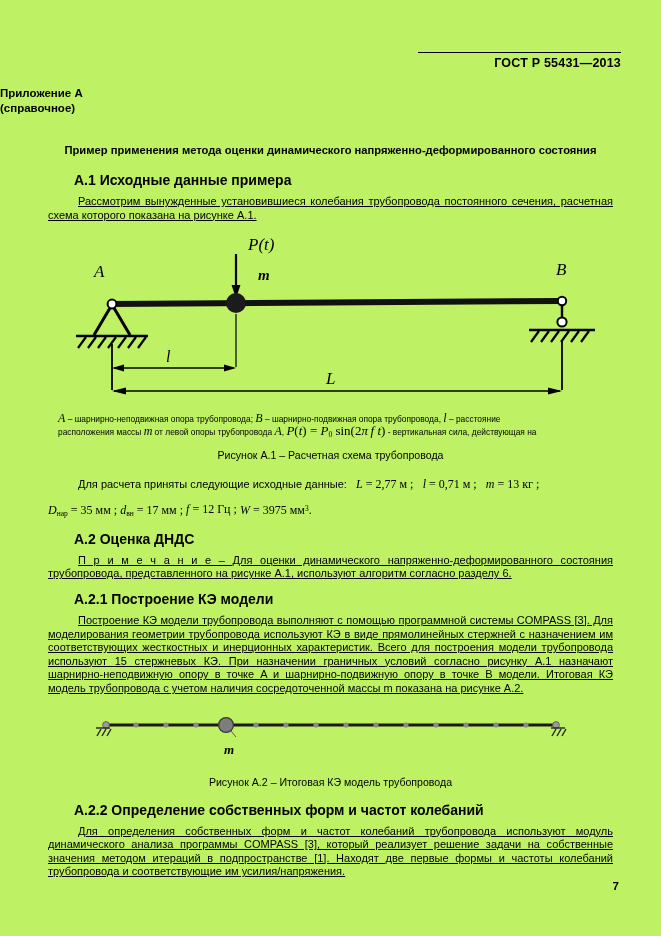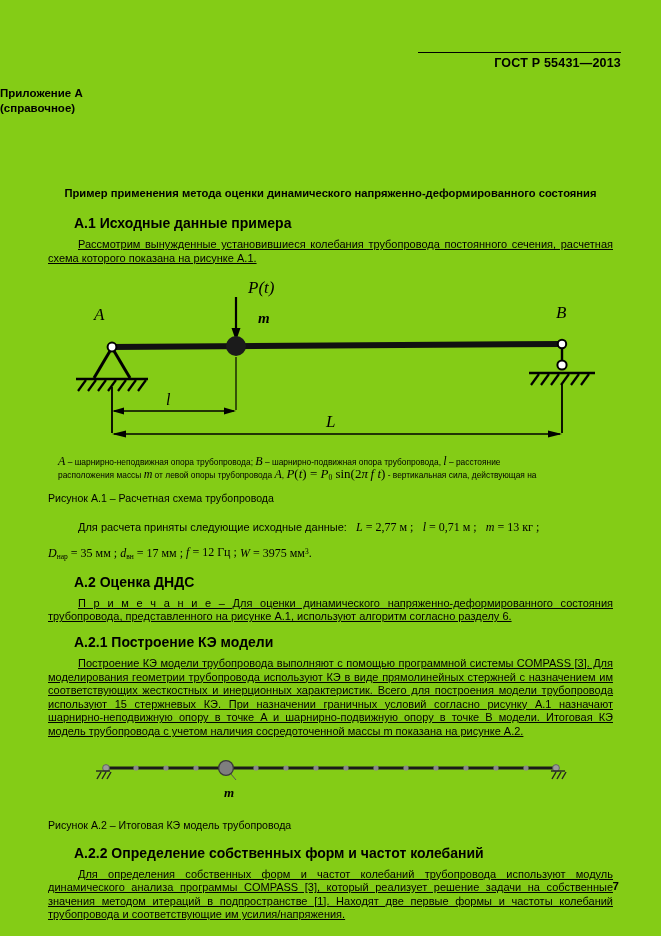--- a/index.html
+++ b/index.html
@@ -8,21 +8,21 @@
     background: #ffffff;
   }
   body {
     font-family: "Liberation Sans", sans-serif;
     color: #000000;
   }
   .page {
     position: relative;
     width: 661px;
     height: 936px;
-    background: #84cc16;
+    background: #bef264;
     overflow: hidden;
     box-sizing: border-box;
   }
 
   
   .header {
     position: absolute;
     top: 56px;
     left: 40px;
     right: 40px;
@@ -53,21 +53,20 @@
   .annex-sub {
     font-weight: bold;
   }
 
   
   .content {
     position: absolute;
     top: 144px;
     left: 48px;
     width: 565px;
-    margin-top: 43px;
   }
 
   .h-center {
     text-align: center;
     font-size: 11.2px;
     font-weight: bold;
     margin: 0 0 16px 0;
   }
   h3.sec {
     font-size: 14px;
@@ -93,21 +92,21 @@
     text-align: center;
   }
   .figcaptionnote {
     font-size: 8.4px;
     line-height: 12px;
     text-align: left;
     margin: 2px 10px 6px 10px;
   }
   .figtitle {
     font-size: 10.6px;
-    text-align: left;
+    text-align: center;
     margin: 8px 0 14px 0;
   }
 
   
   .mi { font-family: "Liberation Serif", serif; font-style: italic; font-size: 12px; }
   .mn { font-family: "Liberation Serif", serif; font-style: normal; font-size: 12px; }
   .msub { font-size: 7.5px; vertical-align: -0.28em; font-style: normal;}
   .msup { font-size: 7.5px; vertical-align: 0.45em; font-style: normal;}
   .formula-line {
     font-size: 11px;

